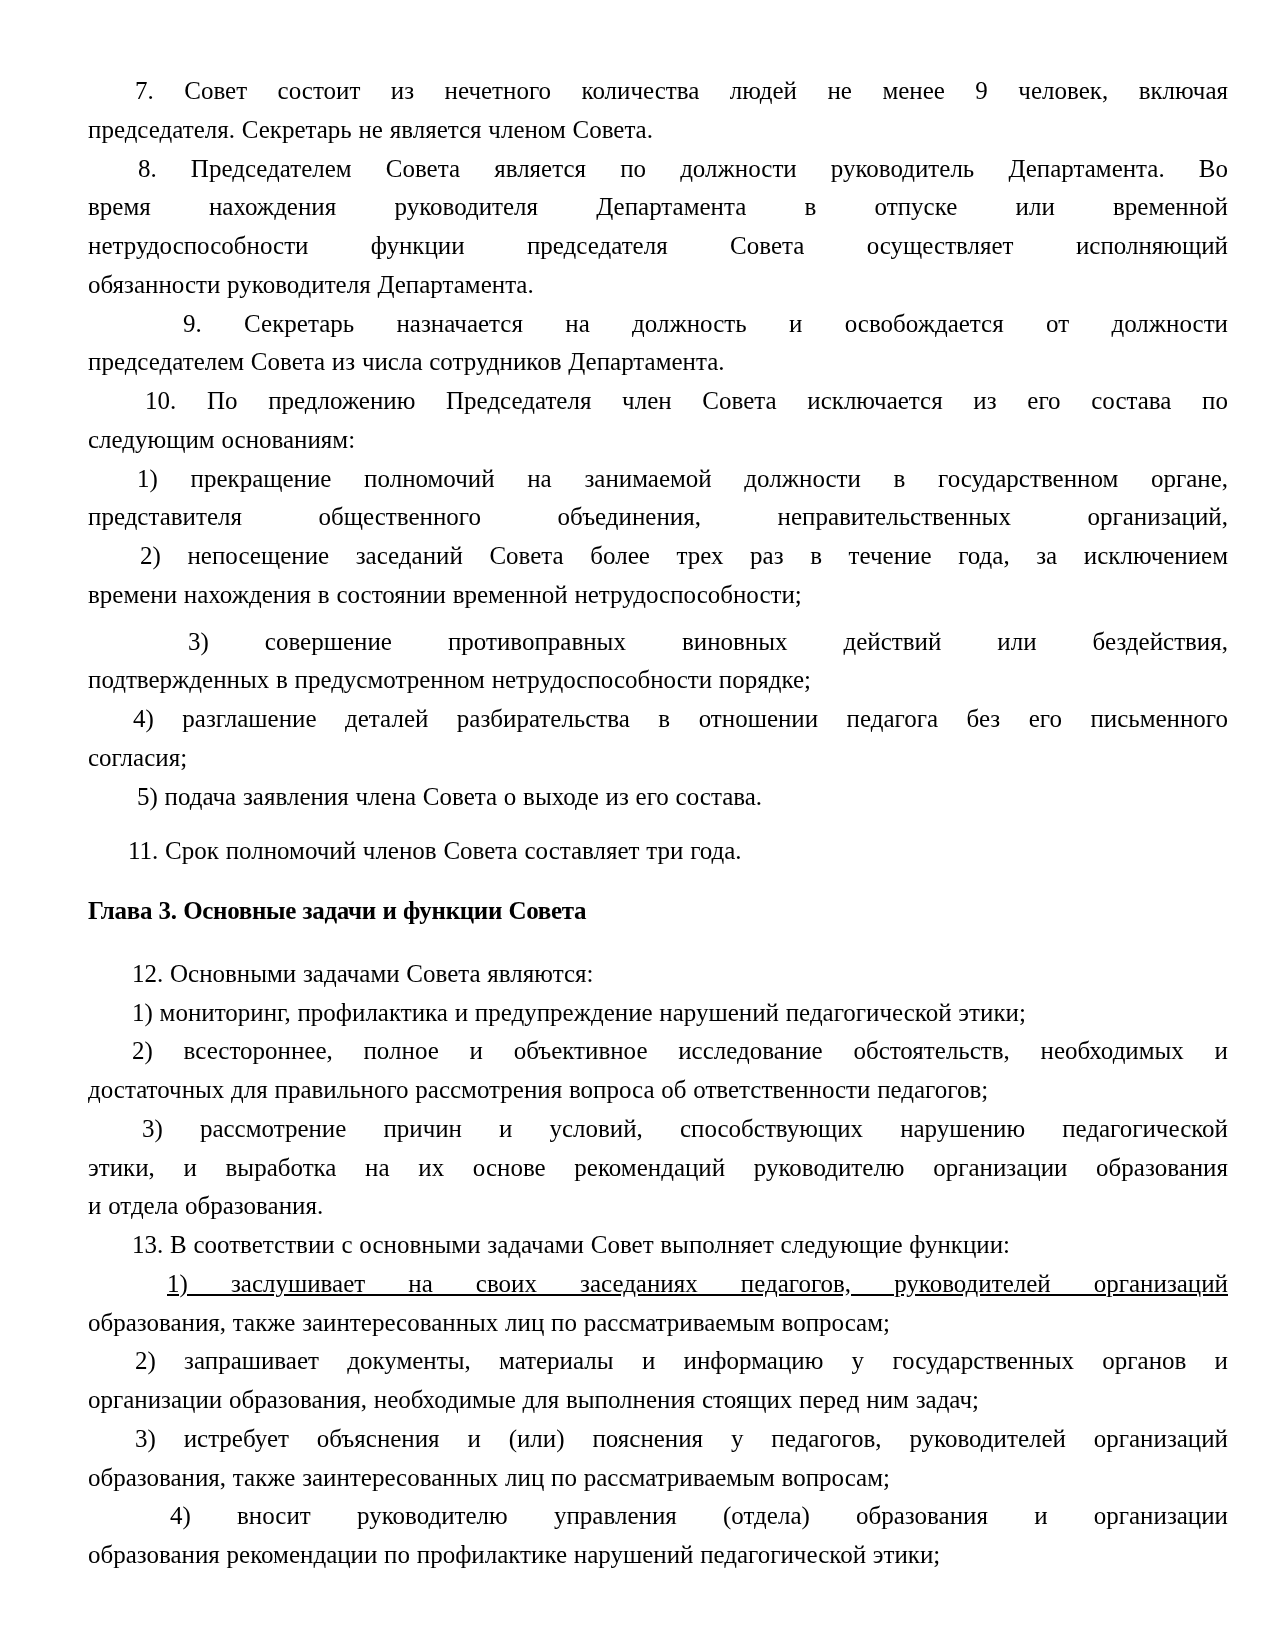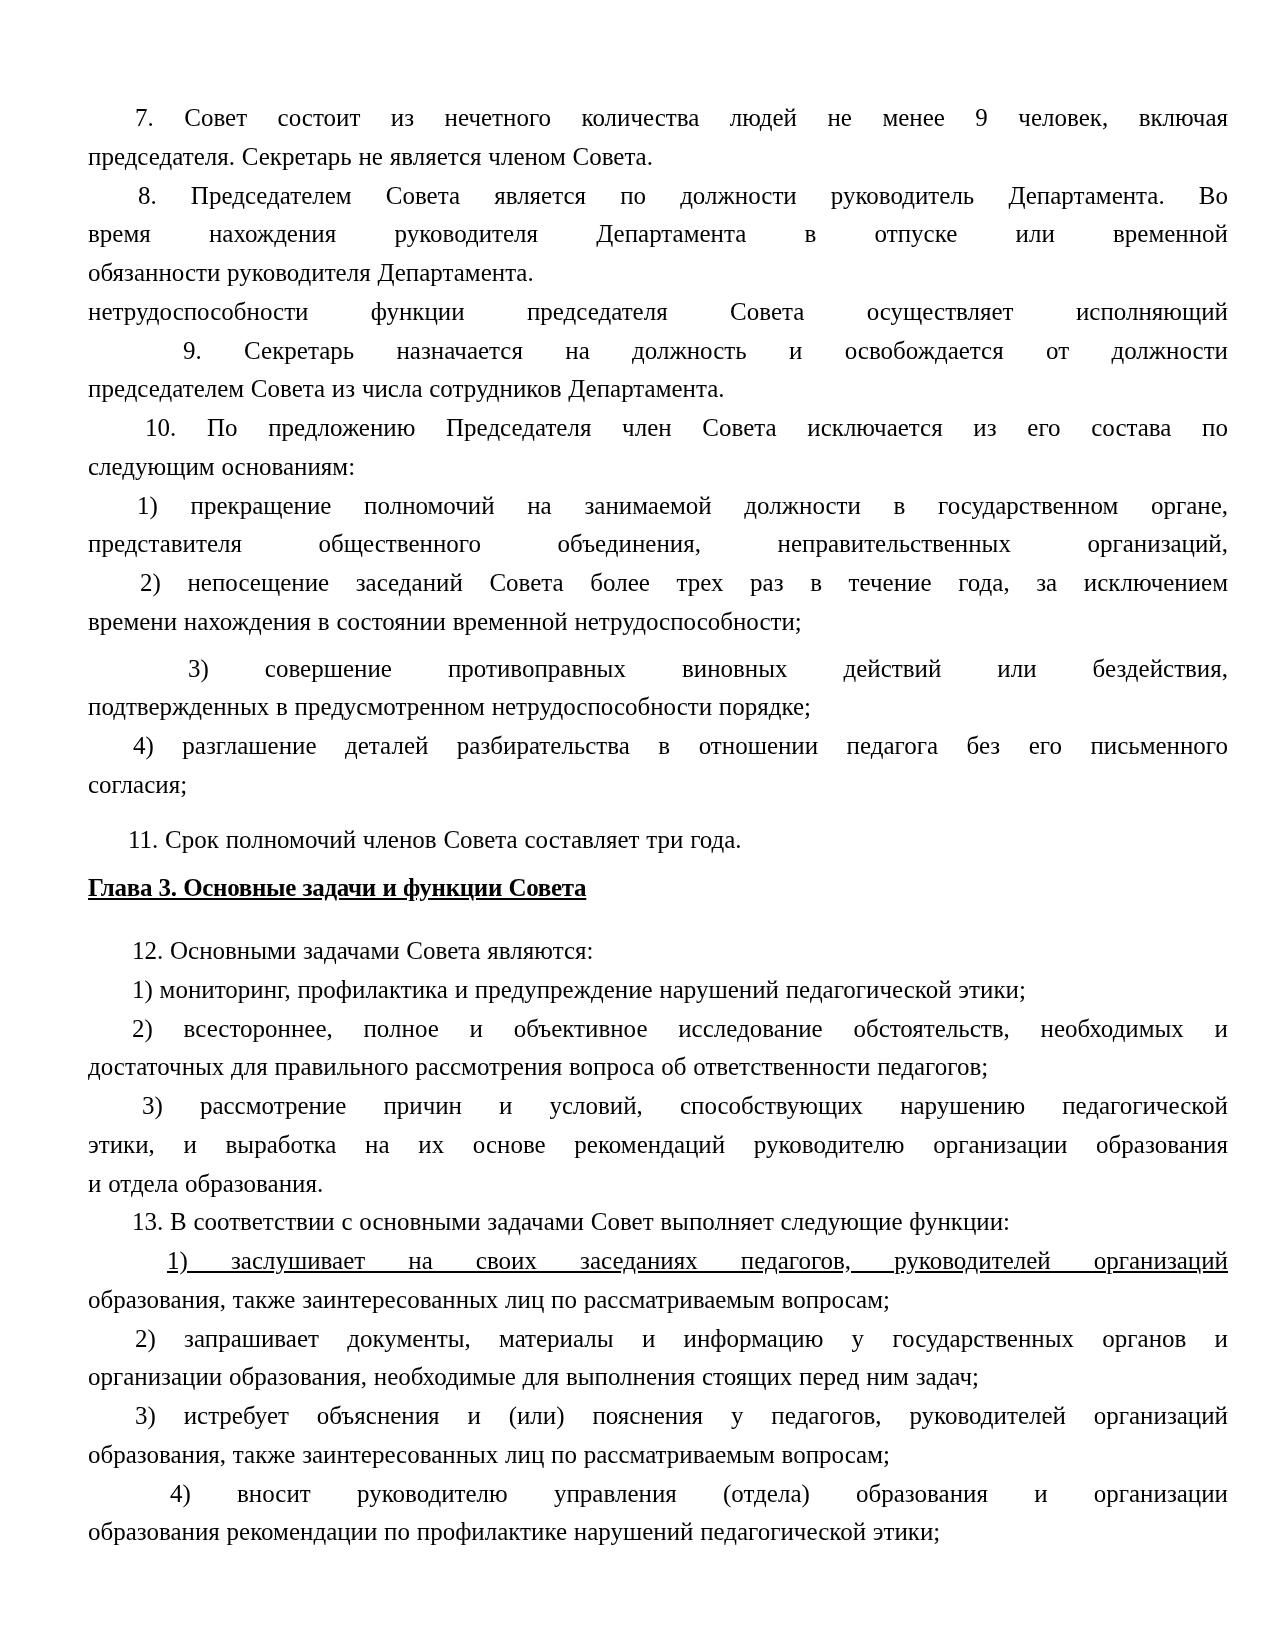--- a/index.html
+++ b/index.html
@@ -30,45 +30,44 @@
     font-size: 25px;
     line-height: 38.75px;
     text-align: justify;
     text-align-last: justify;
     word-spacing: 0.5px;
   }
   .line.last {
     text-align-last: left;
   }
   .block.heading {
-    margin-top: 10px;
+    margin-top: 21px;
     margin-bottom: 24px;
-    text-decoration: underline;
   }
   .block.heading .line {
     font-weight: 700;
     text-align: left;
     text-align-last: left;
     letter-spacing: -0.3px;
   }
 </style>
 </head>
 <body>
 
 <div class="page">
   <div class="doc" id="doc">
       <div class="block">
-        <div class="line" style="text-indent: 47px; margin-top: 27px;">7. Совет состоит из нечетного количества людей не менее 9 человек, включая</div>
+        <div class="line" style="text-indent: 47px;">7. Совет состоит из нечетного количества людей не менее 9 человек, включая</div>
         <div class="line last">председателя. Секретарь не является членом Совета.</div>
       </div>
       <div class="block">
         <div class="line" style="text-indent: 50px;">8. Председателем Совета является по должности руководитель Департамента. Во</div>
         <div class="line">время нахождения руководителя Департамента в отпуске или временной</div>
+        <div class="line">нетрудоспособности функции председателя Совета осуществляет исполняющий</div>
         <div class="line last">обязанности руководителя Департамента.</div>
-        <div class="line">нетрудоспособности функции председателя Совета осуществляет исполняющий</div>
       </div>
       <div class="block">
         <div class="line" style="text-indent: 95px;">9. Секретарь назначается на должность и освобождается от должности</div>
         <div class="line last">председателем Совета из числа сотрудников Департамента.</div>
       </div>
       <div class="block">
         <div class="line" style="text-indent: 57px;">10. По предложению Председателя член Совета исключается из его состава по</div>
         <div class="line last">следующим основаниям:</div>
       </div>
       <div class="block">
@@ -79,20 +78,23 @@
         <div class="line" style="text-indent: 52px;">2) непосещение заседаний Совета более трех раз в течение года, за исключением</div>
         <div class="line last">времени нахождения в состоянии временной нетрудоспособности;</div>
       </div>
       <div class="block">
         <div class="line" style="text-indent: 100px; margin-top: 8px;">3) совершение противоправных виновных действий или бездействия,</div>
         <div class="line last">подтвержденных в предусмотренном нетрудоспособности порядке;</div>
       </div>
       <div class="block">
         <div class="line" style="text-indent: 45px;">4) разглашение деталей разбирательства в отношении педагога без его письменного</div>
         <div class="line last">согласия;</div>
+      </div>
+      <div class="block">
+        <div class="line last" style="text-indent: 49px;">5) подача заявления члена Совета о выходе из его состава.</div>
       </div>
       <div class="block">
         <div class="line last" style="text-indent: 40px; margin-top: 16px;">11. Срок полномочий членов Совета составляет три года.</div>
       </div>
       <div class="block heading">
         <div class="line last">Глава 3. Основные задачи и функции Совета</div>
       </div>
       <div class="block">
         <div class="line last" style="text-indent: 44px;">12. Основными задачами Совета являются:</div>
       </div>

